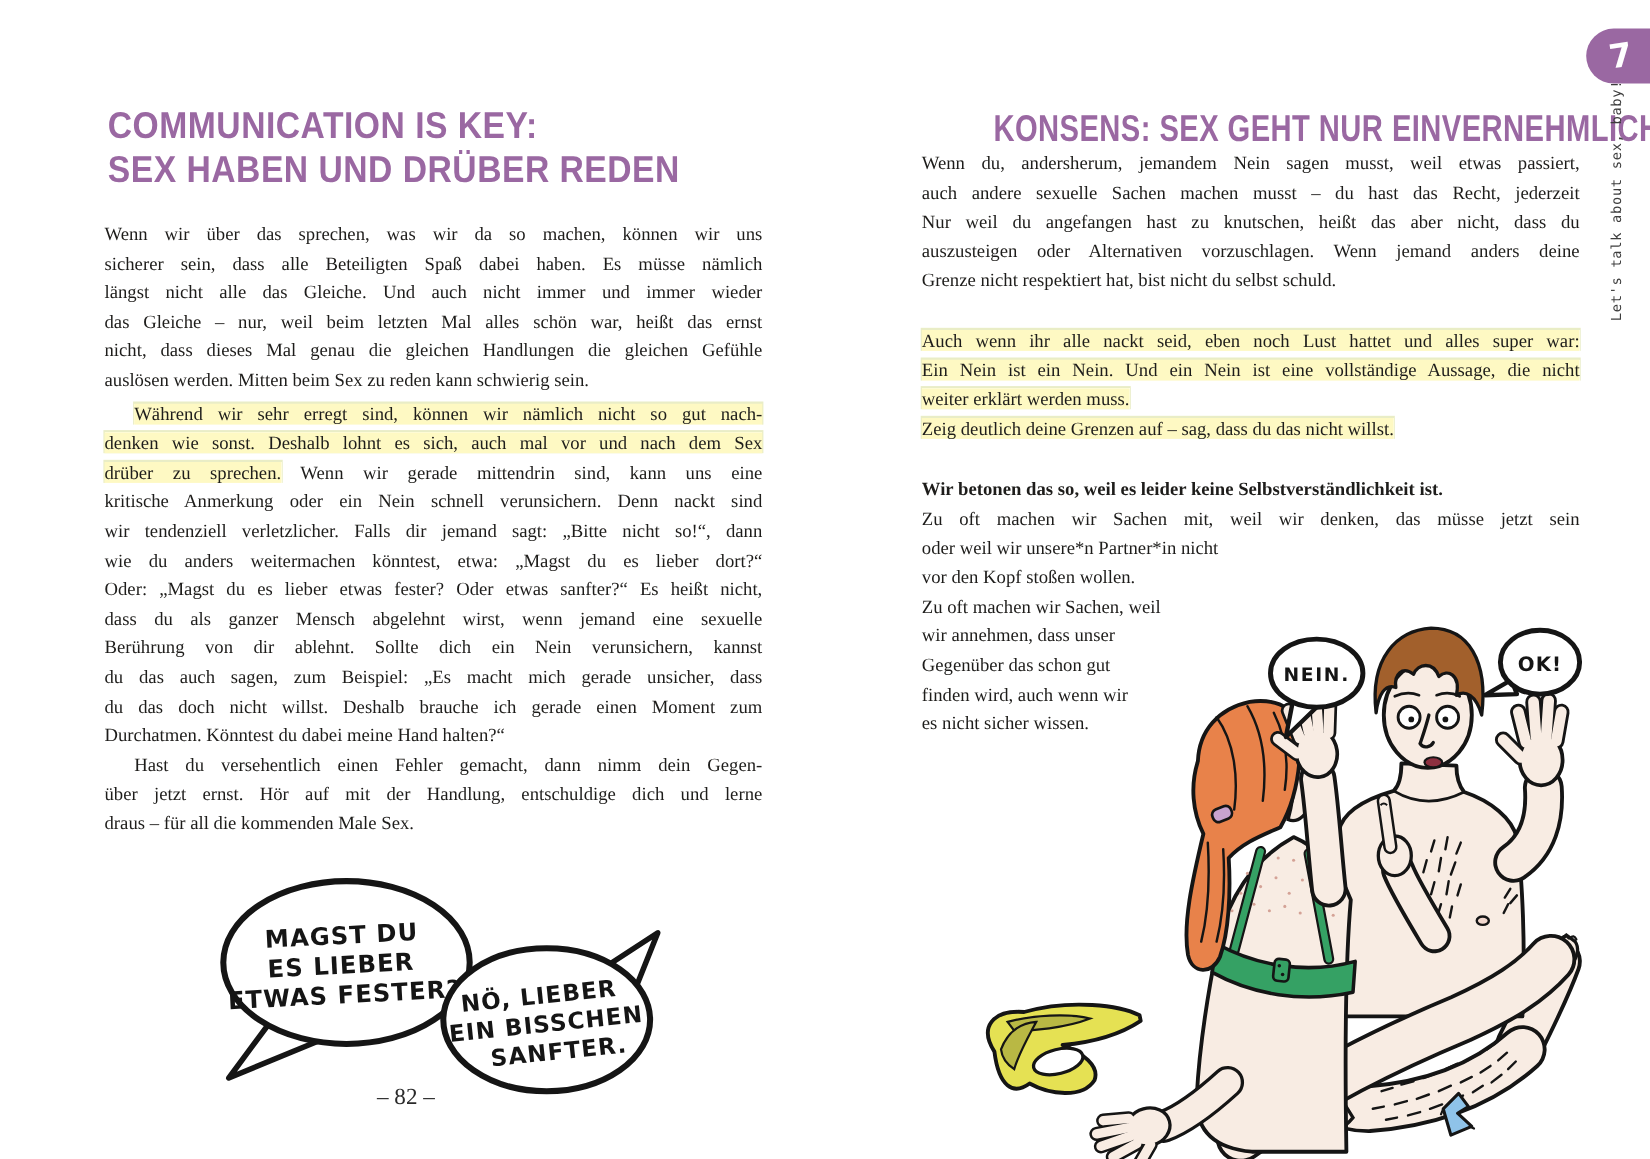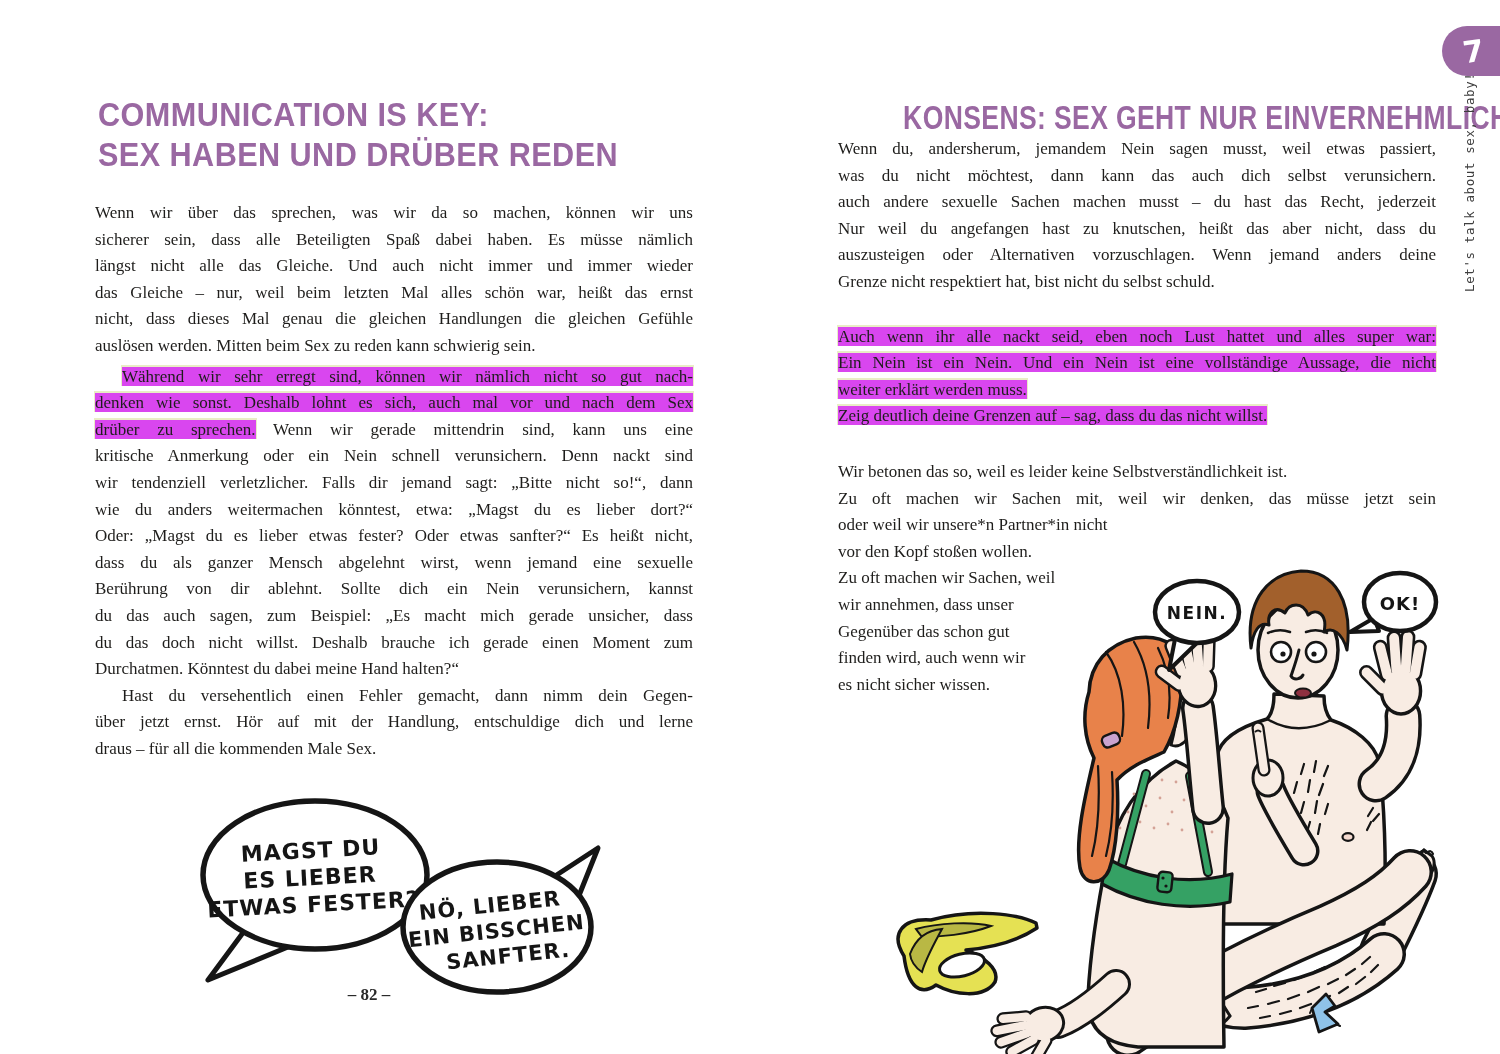--- a/index.html
+++ b/index.html
@@ -8,24 +8,24 @@
   
   .chap-title{position:absolute;font-family:"Liberation Sans",sans-serif;font-weight:700;
               color:#9a68a2;letter-spacing:.5px;line-height:40px;font-size:34px;
               transform:scaleX(.9);transform-origin:0 0;white-space:nowrap;}
   .chap-title.right{transform:scaleX(.78);transform-origin:50% 0;text-align:center;}
   
   .textcol{position:absolute;width:598px;font-size:17px;line-height:26.6px;}
   .bl{min-height:26.6px;}
   .bl.j{text-align:justify;text-align-last:justify;}
   .bl.ind{text-indent:27px;}
-  .hl{background:#d946ef;box-shadow:0 -1px 0 1px #e9edc6;}
+  .hl{background:#fef9c3;box-shadow:0 -1px 0 1px #e9edc6;}
   
   .pagenum{position:absolute;left:70px;top:985px;width:598px;text-align:center;
-           font-size:17px;color:#2a2a2a;font-weight:bold;}
+           font-size:21px;color:#2a2a2a;}
   
   .chapter-tab{position:absolute;right:0;top:26px;width:58px;height:50px;background:#9a68a2;
                border-radius:26px 0 0 26px;display:flex;align-items:center;justify-content:center;}
   .chapter-tab span{color:#fff;font-family:"DejaVu Sans",sans-serif;font-weight:700;
                     font-size:30px;transform:rotate(-8deg);margin-left:4px;}
   
   .side-vertical{position:absolute;left:1462px;top:292px;transform:rotate(-90deg);
                  transform-origin:0 0;white-space:nowrap;font-family:"DejaVu Sans Mono",monospace;
                  font-size:12.5px;letter-spacing:.6px;color:#3d3d3d;}
   
@@ -89,30 +89,29 @@
     </svg>
 
     <div class="pagenum">– 82 –</div>
   </div>
 
   <div>
     <div class="chap-title right" style="left:838px;top:97px;width:592px;">KONSENS: SEX GEHT NUR EINVERNEHMLICH</div>
 
     <div class="textcol" style="left:838px;top:136px;">
         <div class="bl j"><span>Wenn du, andersherum, jemandem Nein sagen musst, weil etwas passiert,</span></div>
-        <div class="bl j"><span>was du nicht möchtest, dann kann das auch dich selbst verunsichern.</span></div>
         <div class="bl j"><span>auch andere sexuelle Sachen machen musst – du hast das Recht, jederzeit</span></div>
         <div class="bl j"><span>Nur weil du angefangen hast zu knutschen, heißt das aber nicht, dass du</span></div>
         <div class="bl j"><span>auszusteigen oder Alternativen vorzuschlagen. Wenn jemand anders deine</span></div>
         <div class="bl"><span>Grenze nicht respektiert hat, bist nicht du selbst schuld.</span></div>
         <div class="bl j" style="margin-top: 28px;"><span class="hl">Auch wenn ihr alle nackt seid, eben noch Lust hattet und alles super war:</span></div>
         <div class="bl j"><span class="hl">Ein Nein ist ein Nein. Und ein Nein ist eine vollständige Aussage, die nicht</span></div>
         <div class="bl"><span class="hl">weiter erklärt werden muss.</span></div>
         <div class="bl"><span class="hl">Zeig deutlich deine Grenzen auf – sag, dass du das nicht willst.</span></div>
-        <div class="bl" style="margin-top: 29px;"><span>Wir betonen das so, weil es leider keine Selbstverständlichkeit ist.</span></div>
+        <div class="bl" style="margin-top: 29px; font-weight: bold;"><span>Wir betonen das so, weil es leider keine Selbstverständlichkeit ist.</span></div>
         <div class="bl j"><span>Zu oft machen wir Sachen mit, weil wir denken, das müsse jetzt sein</span></div>
         <div class="bl"><span>oder weil wir unsere*n Partner*in nicht</span></div>
         <div class="bl"><span>vor den Kopf stoßen wollen.</span></div>
         <div class="bl"><span>Zu oft machen wir Sachen, weil</span></div>
         <div class="bl"><span>wir annehmen, dass unser</span></div>
         <div class="bl"><span>Gegenüber das schon gut</span></div>
         <div class="bl"><span>finden wird, auch wenn wir</span></div>
         <div class="bl"><span>es nicht sicher wissen.</span></div>
       </div>
 

